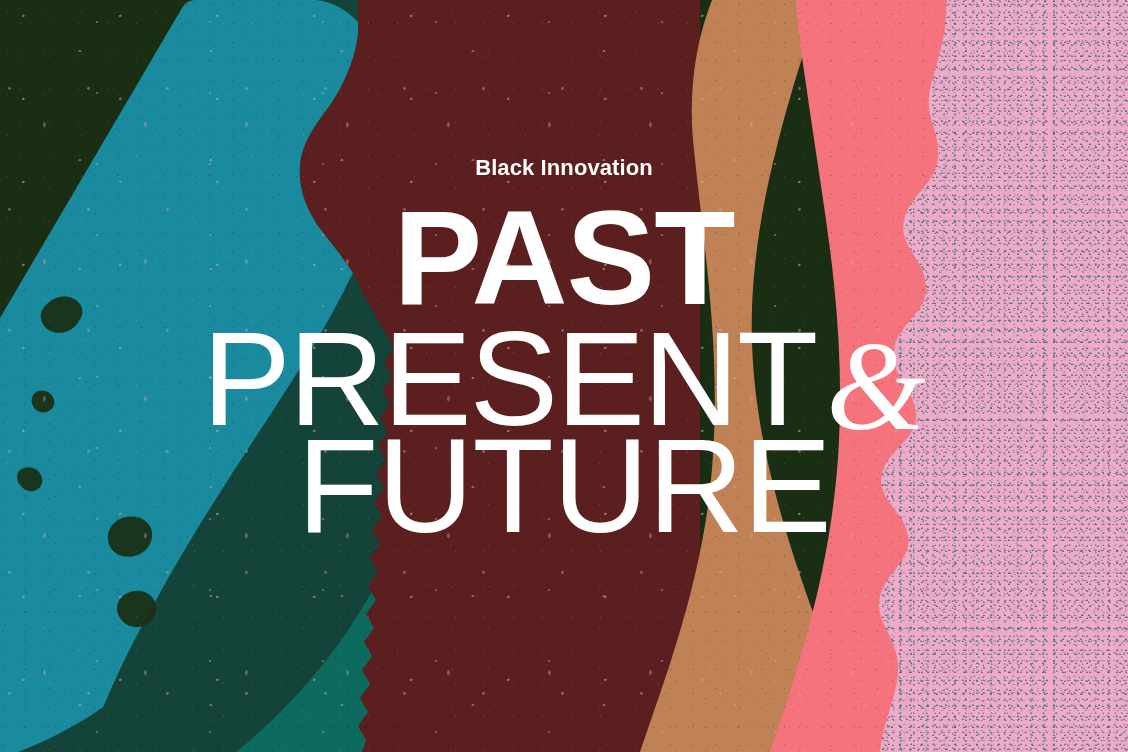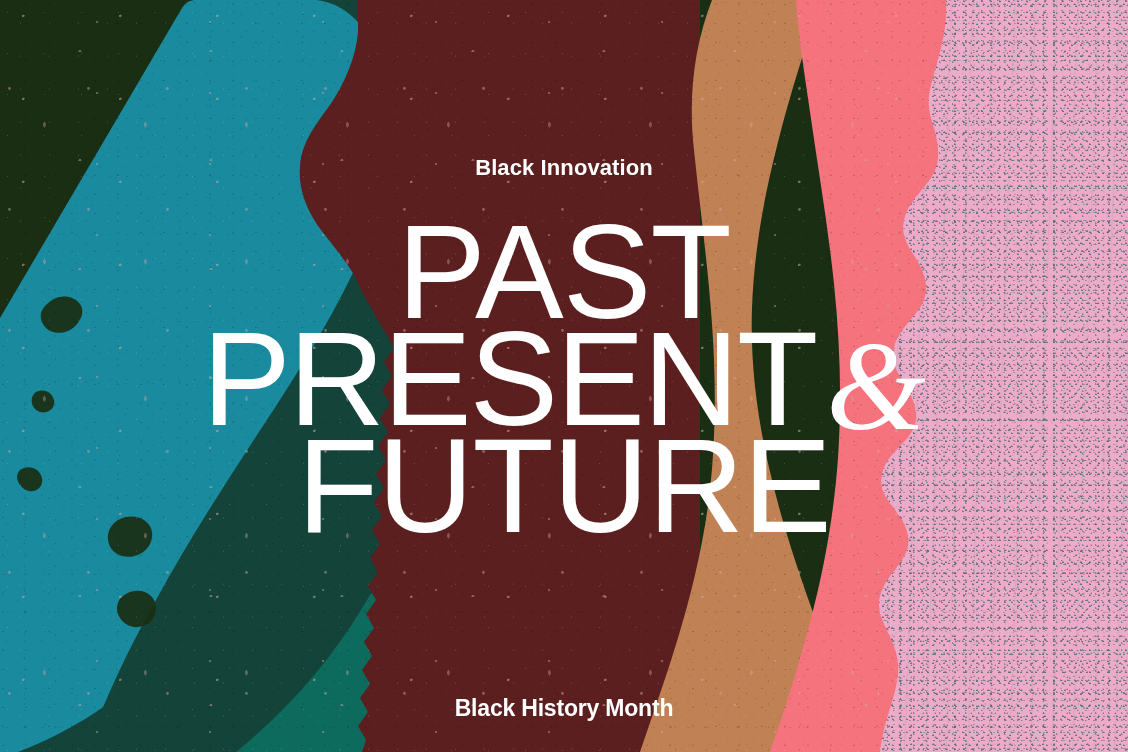--- a/index.html
+++ b/index.html
@@ -122,21 +122,21 @@
   .headline {
     position: absolute;
     left: 0;
     width: 100%;
     text-align: center;
     color: #ffffff;
     font-weight: 300;
     line-height: .84;
     white-space: nowrap;
   }
-  .hl-past    { top: 217px; font-size: 133px; letter-spacing: -1px; }
+  .hl-past    { top: 203px; font-size: 133px; letter-spacing: -1px; font-weight: bold; }
   .hl-present { top: 324px; font-size: 133px; letter-spacing: -2px; }
   .hl-future  { top: 431px; font-size: 133px; letter-spacing: -1px; }
 
   .amp {
     font-family: "Liberation Serif", "DejaVu Serif", serif;
     font-weight: 400;
     font-size: 128px;
     font-style: italic;
     letter-spacing: 0;
     padding-left: 10px;
@@ -287,16 +287,15 @@
   <div class="type-stack">
 
     <div class="eyebrow">Black Innovation</div>
 
     <div class="headline hl-past">PAST</div>
 
     <div class="headline hl-present"><span>PRESENT</span><span class="amp">&amp;</span></div>
 
     <div class="headline hl-future">FUTURE</div>
 
-    <div class="footer">Black History Month</div>
   </div>
 
 </div>
 
 </body></html>

